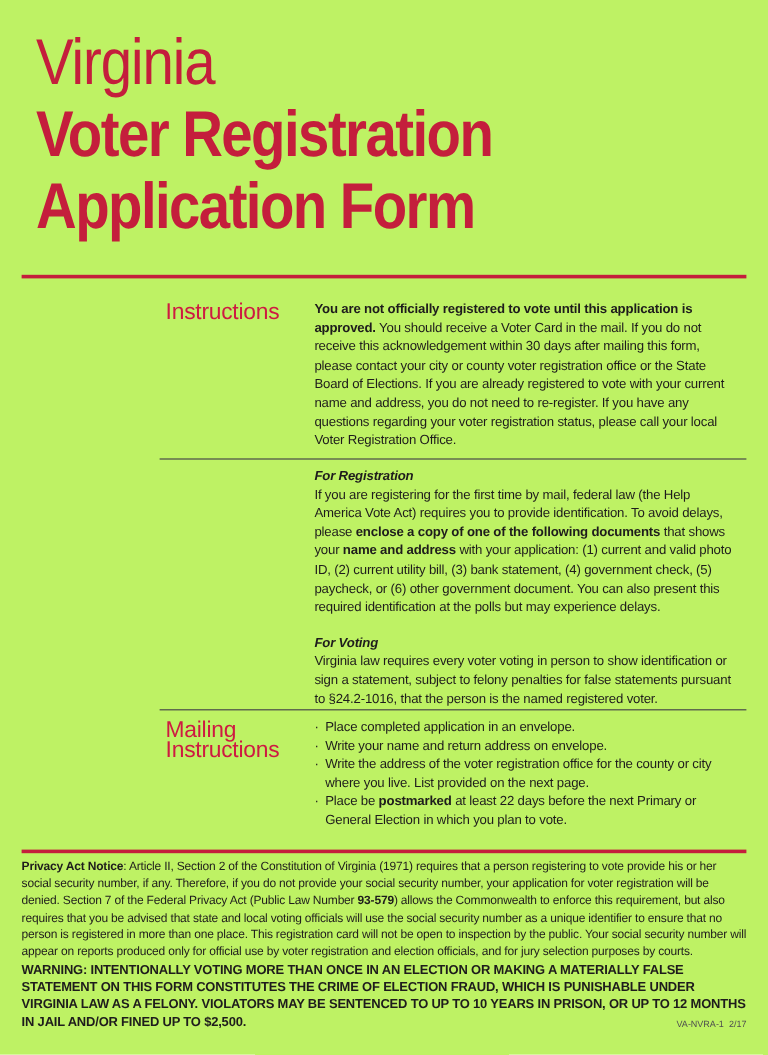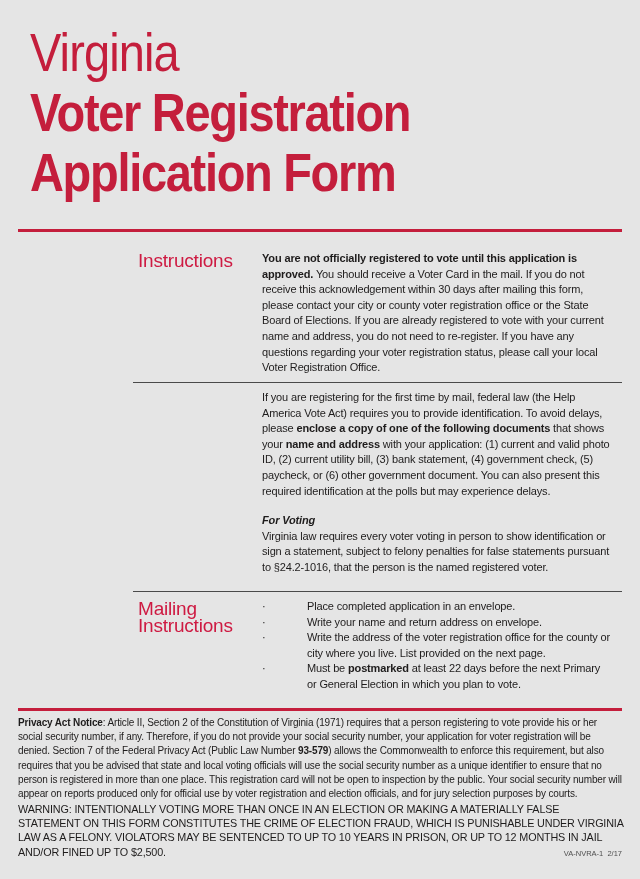--- a/index.html
+++ b/index.html
@@ -5,21 +5,21 @@
   :root{
     --red:#C41E3C;
     --label-red:#CE1A42;
     --ink:#1e1c1c;
   }
   *{box-sizing:border-box;}
   html,body{margin:0;padding:0;background:#fff;}
   .page{
     position:relative;
     width:640px;height:879px;
-    background:#e5e5e5;
+    background:#bef264;
     font-family:"Liberation Sans", sans-serif;
     color:var(--ink);
     overflow:hidden;
   }
 
   
   .title{position:absolute;left:30px;top:22px;}
   .title-line{
     color:var(--red);
     font-size:54px;
@@ -54,21 +54,21 @@
   .sec-body{
     margin-left:124px;width:350px;
     font-size:11px;line-height:15.6px;
     letter-spacing:-0.15px;
   }
   .sec-body p{margin:0;}
   .blk-heading{font-weight:700;font-style:italic;}
   .blk-heading.gap{margin-top:14px;}
   .bullet-row{display:flex;}
   .bullet{width:9px;flex:0 0 9px;text-align:left;}
-  .bullet-text{flex:1;margin-left:36px;}
+  .bullet-text{flex:1;}
 
   
   .privacy{
     position:absolute;left:18px;top:716px;width:606px;
     font-size:10px;line-height:14.2px;letter-spacing:-0.15px;
     margin:0;
   }
   .warning{
     position:absolute;left:18px;top:802px;width:606px;
     font-size:10.8px;line-height:14.2px;letter-spacing:-0.15px;
@@ -100,20 +100,21 @@
     </div>
     <div class="sec-body">
       <p><span style="font-weight: 700;">You are not officially registered to vote until this application is approved.</span><span> You should receive a Voter Card in the mail. If you do not receive this acknowledgement within 30 days after mailing this form, please contact your city or county voter registration office or the State Board of Elections. If you are already registered to vote with your current name and address, you do not need to re-register. If you have any questions regarding your voter registration status, please call your local Voter Registration Office.</span></p>
     </div>
   </div>
 
   <div class="rule-thin one"></div>
 
   <div class="section identification">
     <div class="sec-body">
+      <p class="blk-heading"><span style="font-weight: 700; font-style: italic;">For Registration</span></p>
       <p><span>If you are registering for the first time by mail, federal law (the Help America Vote Act) requires you to provide identification. To avoid delays, please </span><span style="font-weight: 700;">enclose a copy of one of the following documents</span><span> that shows your </span><span style="font-weight: 700;">name and address</span><span> with your application: (1) current and valid photo ID, (2) current utility bill, (3) bank statement, (4) government check, (5) paycheck, or (6) other government document. You can also present this required identification at the polls but may experience delays.</span></p>
       <p class="blk-heading gap"><span style="font-weight: 700; font-style: italic;">For Voting</span></p>
       <p><span>Virginia law requires every voter voting in person to show identification or sign a statement, subject to felony penalties for false statements pursuant to §24.2-1016, that the person is the named registered voter.</span></p>
     </div>
   </div>
 
   <div class="rule-thin two"></div>
 
   <div class="section mailing">
     <div class="sec-label">
@@ -128,24 +129,24 @@
       <div class="bullet-row">
         <span class="bullet">·</span>
         <span class="bullet-text"><span>Write your name and return address on envelope.</span></span>
       </div>
       <div class="bullet-row">
         <span class="bullet">·</span>
         <span class="bullet-text"><span>Write the address of the voter registration office for the county or city where you live. List provided on the next page.</span></span>
       </div>
       <div class="bullet-row">
         <span class="bullet">·</span>
-        <span class="bullet-text"><span>Must be </span><span style="font-weight: 700;">postmarked</span><span> at least 22 days before the next Primary or General Election in which you plan to vote.</span></span>
+        <span class="bullet-text"><span>Place be </span><span style="font-weight: 700;">postmarked</span><span> at least 22 days before the next Primary or General Election in which you plan to vote.</span></span>
       </div>
     </div>
   </div>
 
   <div class="rule-red bottom"></div>
 
   <p class="privacy"><span style="font-weight: 700;">Privacy Act Notice</span><span>: Article II, Section 2 of the Constitution of Virginia (1971) requires that a person registering to vote provide his or her social security number, if any. Therefore, if you do not provide your social security number, your application for voter registration will be denied. Section 7 of the Federal Privacy Act (Public Law Number </span><span style="font-weight: 700;">93-579</span><span>) allows the Commonwealth to enforce this requirement, but also requires that you be advised that state and local voting officials will use the social security number as a unique identifier to ensure that no person is registered in more than one place. This registration card will not be open to inspection by the public. Your social security number will appear on reports produced only for official use by voter registration and election officials, and for jury selection purposes by courts.</span></p>
-  <p class="warning"><span style="font-weight: 400;">WARNING: INTENTIONALLY VOTING MORE THAN ONCE IN AN ELECTION OR MAKING A MATERIALLY FALSE STATEMENT ON THIS FORM CONSTITUTES THE CRIME OF ELECTION FRAUD, WHICH IS PUNISHABLE UNDER VIRGINIA LAW AS A FELONY. VIOLATORS MAY BE SENTENCED TO UP TO 10 YEARS IN PRISON, OR UP TO 12 MONTHS IN JAIL AND/OR FINED UP TO $2,500.</span></p>
+  <p class="warning"><span style="font-weight: 700;">WARNING: INTENTIONALLY VOTING MORE THAN ONCE IN AN ELECTION OR MAKING A MATERIALLY FALSE STATEMENT ON THIS FORM CONSTITUTES THE CRIME OF ELECTION FRAUD, WHICH IS PUNISHABLE UNDER VIRGINIA LAW AS A FELONY. VIOLATORS MAY BE SENTENCED TO UP TO 10 YEARS IN PRISON, OR UP TO 12 MONTHS IN JAIL AND/OR FINED UP TO $2,500.</span></p>
   <div class="form-number">VA-NVRA-1  2/17</div>
 
 </div>
 
 </body></html>

